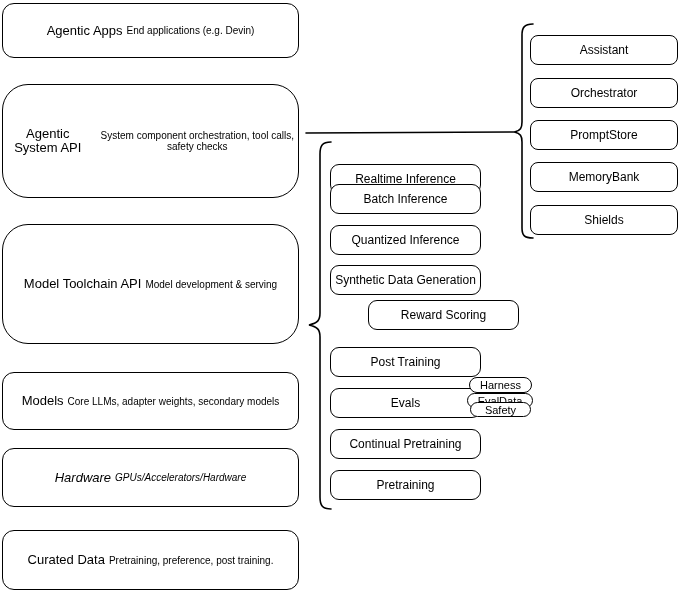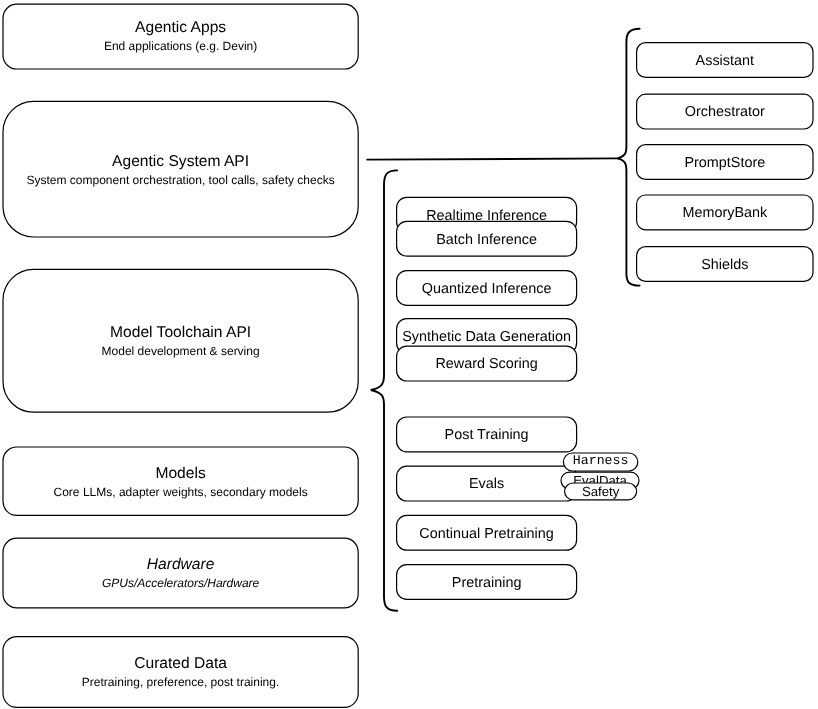--- a/index.html
+++ b/index.html
@@ -26,21 +26,21 @@
     position: absolute;
     background: #ffffff;
     border: 1.5px solid #000000;
     box-sizing: border-box;
     z-index: 1;
   }
   .lbox {
     left: 2px;
     width: 297px;
     display: flex;
-    flex-direction: column;
+    flex-direction: row;
     align-items: center;
     justify-content: center;
     gap: 4px;
     text-align: center;
   }
   .lbox .title {
     font-size: 13px;
     line-height: 14px;
   }
   .lbox .sub {
@@ -129,37 +129,37 @@
   </div>
   <div class="box mbox" style="top:225px;">
     <span>Quantized Inference</span>
   </div>
   <div class="box mbox" style="top:184px;">
     <span>Batch Inference</span>
   </div>
   <div class="box mbox" style="top:265px;">
     <span>Synthetic Data Generation</span>
   </div>
-  <div class="box mbox" style="top:288px;">
+  <div class="box mbox" style="top:300px;margin-left:38px;">
     <span>Reward Scoring</span>
   </div>
   <div class="box mbox" style="top:347px;">
     <span>Post Training</span>
   </div>
   <div class="box mbox" style="top:388px;">
     <span>Evals</span>
   </div>
   <div class="box mbox" style="top:429px;">
     <span>Continual Pretraining</span>
   </div>
   <div class="box mbox" style="top:470px;">
     <span>Pretraining</span>
   </div>
 
-  <div class="pill" style="left:469px;top:377px;width:63px;height:16px;font-family:Liberation Mono, monospace;">
+  <div class="pill" style="left:469px;top:377px;width:63px;height:16px;">
     <span>Harness</span>
   </div>
   <div class="pill" style="left:467px;top:393px;width:66px;height:15px;">
     <span>EvalData</span>
   </div>
   <div class="pill" style="left:470px;top:402px;width:61px;height:15px;">
     <span>Safety</span>
   </div>
 
   <div class="box rbox" style="top:35px;">

